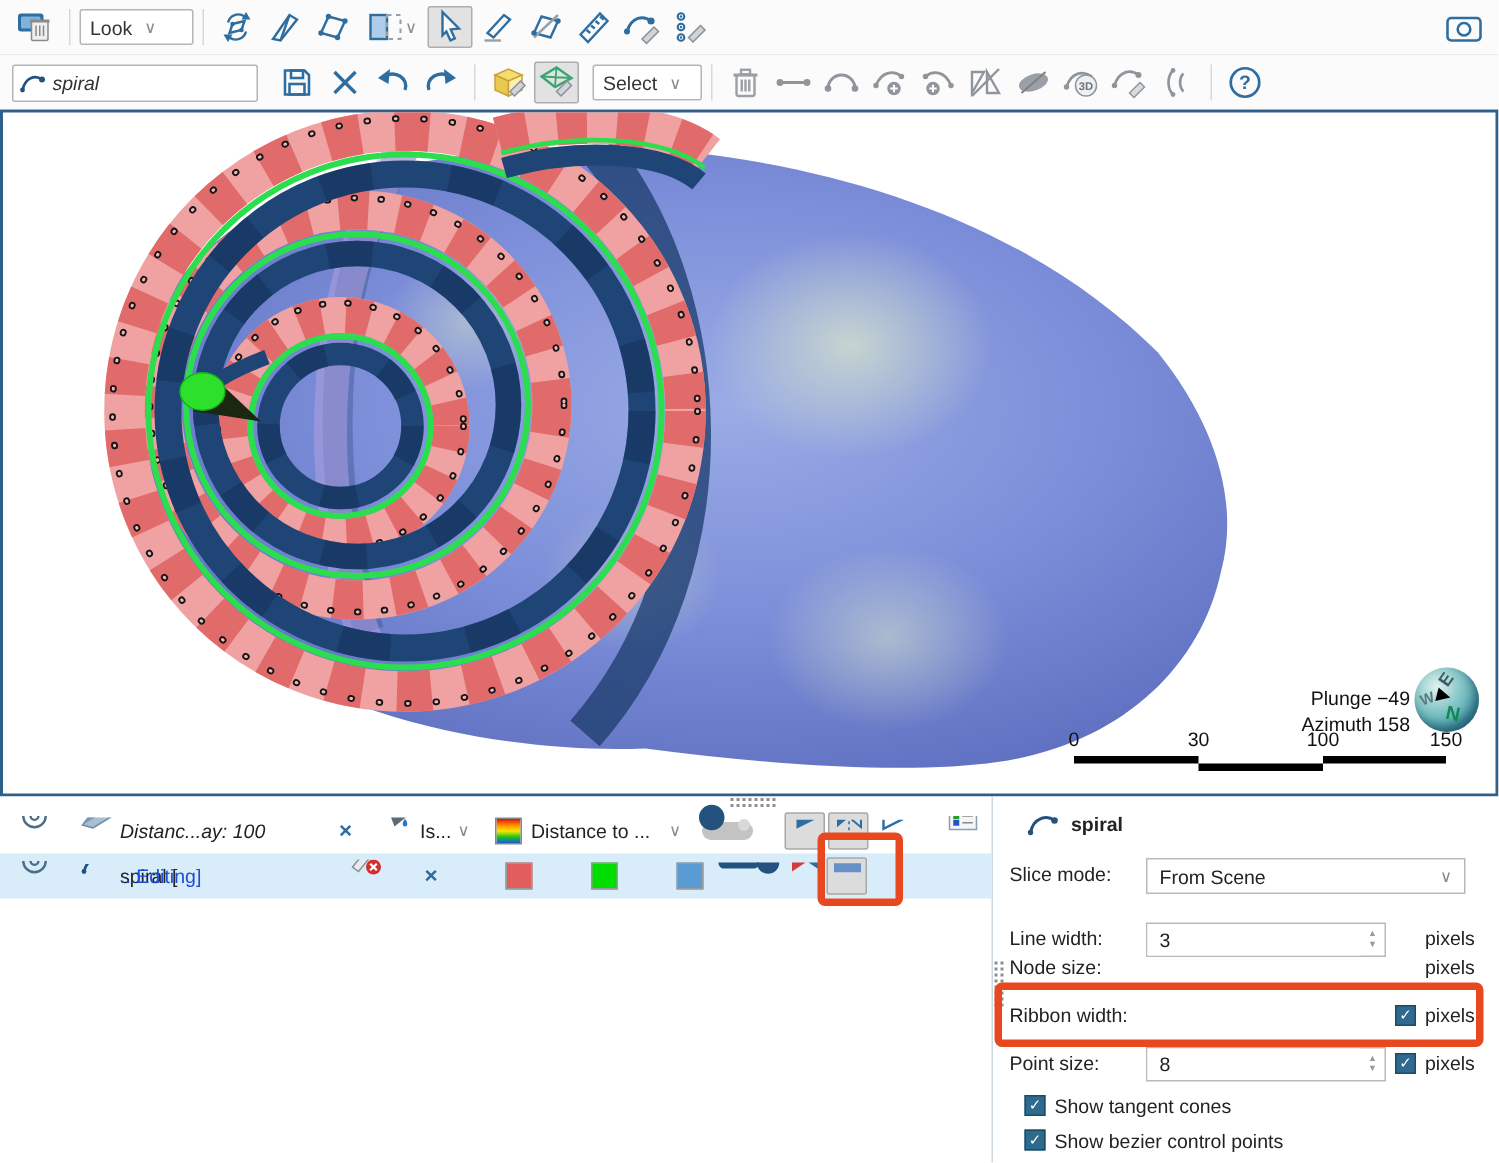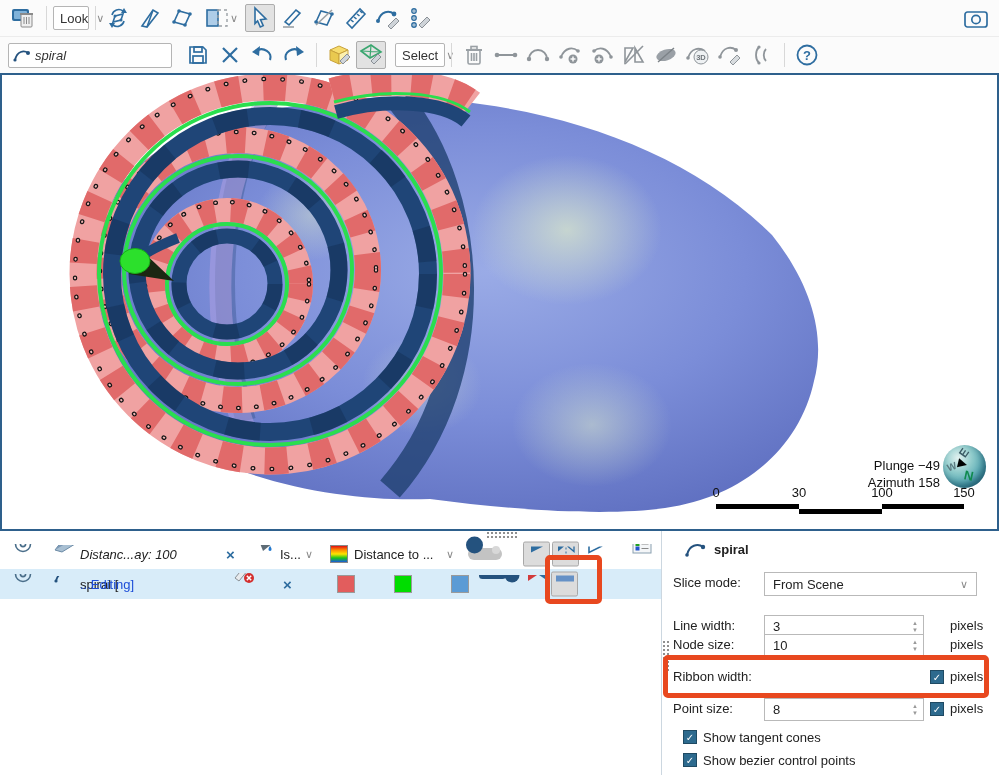--- a/index.html
+++ b/index.html
@@ -82,21 +82,21 @@
         <rect x="1" y="3" width="17" height="12" rx="2" fill="#2e6da0"></rect>
         <rect x="3" y="5" width="13" height="8" rx="1" fill="#7fb2d9"></rect>
         <rect x="10" y="8" width="11" height="13" rx="1" fill="#efefef" stroke="#8a8a8a"></rect>
         <line x1="9" y1="8" x2="22" y2="8" stroke="#8a8a8a" stroke-width="2"></line>
         <line x1="13" y1="11" x2="13" y2="18" stroke="#8a8a8a"></line>
         <line x1="15.5" y1="11" x2="15.5" y2="18" stroke="#8a8a8a"></line>
         <line x1="18" y1="11" x2="18" y2="18" stroke="#8a8a8a"></line>
       </svg>
     </div>
     <div class="tsep"></div>
-    <div class="combo" style="width:36px">
+    <div class="combo" style="width:76px">
       <span>Look</span>
       <span class="chev">∨</span>
     </div>
     <div class="tsep"></div>
 
     <div class="tbtn">
       <svg class="ic" width="24" height="24" viewBox="0 0 24 24" fill="none" stroke="#2e6da0" stroke-width="1.6">
         <path d="M6,9 A7,7 0 0 1 17,5"></path>
           <polygon points="18,2 21,7 15,7" fill="#2e6da0" stroke="none"></polygon>
         <path d="M18,15 A7,7 0 0 1 7,19"></path>
@@ -230,21 +230,21 @@
       </svg>
     </div>
     <div class="tbtn pressed">
       <svg class="ic" width="26" height="26" viewBox="0 0 26 26" fill="none">
         <polygon points="3,9 13,3 23,10 12,16" stroke="#3aa66f" stroke-width="1.6"></polygon>
         <path d="M3,9 L23,10 M13,3 L12,16" stroke="#3aa66f" stroke-width="1.2"></path>
         <path d="M13,19 L20,12 L23,15 L16,22 Z" fill="#cfd4d9" stroke="#8a9096"></path>
       </svg>
     </div>
     <div style="width:8px"></div>
-    <div class="combo" style="width:50px">
+    <div class="combo" style="width:73px">
       <span>Select</span>
       <span class="chev">∨</span>
     </div>
     <div class="tsep"></div>
 
     <div class="tbtn">
       <svg class="ic" width="24" height="24" viewBox="0 0 24 24" fill="none" stroke="#9aa0a5" stroke-width="1.6">
         <rect x="6" y="7" width="12" height="14" rx="1.5"></rect>
           <line x1="4" y1="7" x2="20" y2="7" stroke-width="2"></line>
         <line x1="9.5" y1="10" x2="9.5" y2="18"></line>
@@ -562,27 +562,20 @@
         <span class="spin">
             <span style="font-size:6px">▲</span>
             <span style="font-size:6px">▼</span>
           </span>
       </div>
       <span class="suffix">pixels</span>
     </div>
 
     <div class="prow" style="top:103px">
       <span class="plabel">Node size:</span>
-      <div class="numwrap">
-        <input value="10" style="">
-        <span class="spin">
-            <span style="font-size:6px">▲</span>
-            <span style="font-size:6px">▼</span>
-          </span>
-      </div>
       <span class="suffix">pixels</span>
     </div>
 
     <div class="prow" style="top:135px">
       <span class="plabel">Ribbon width:</span>
       <span class="cbx cbx-abs">✓</span>
       <span class="suffix">pixels</span>
     </div>
 
     <div class="prow" style="top:167px">

